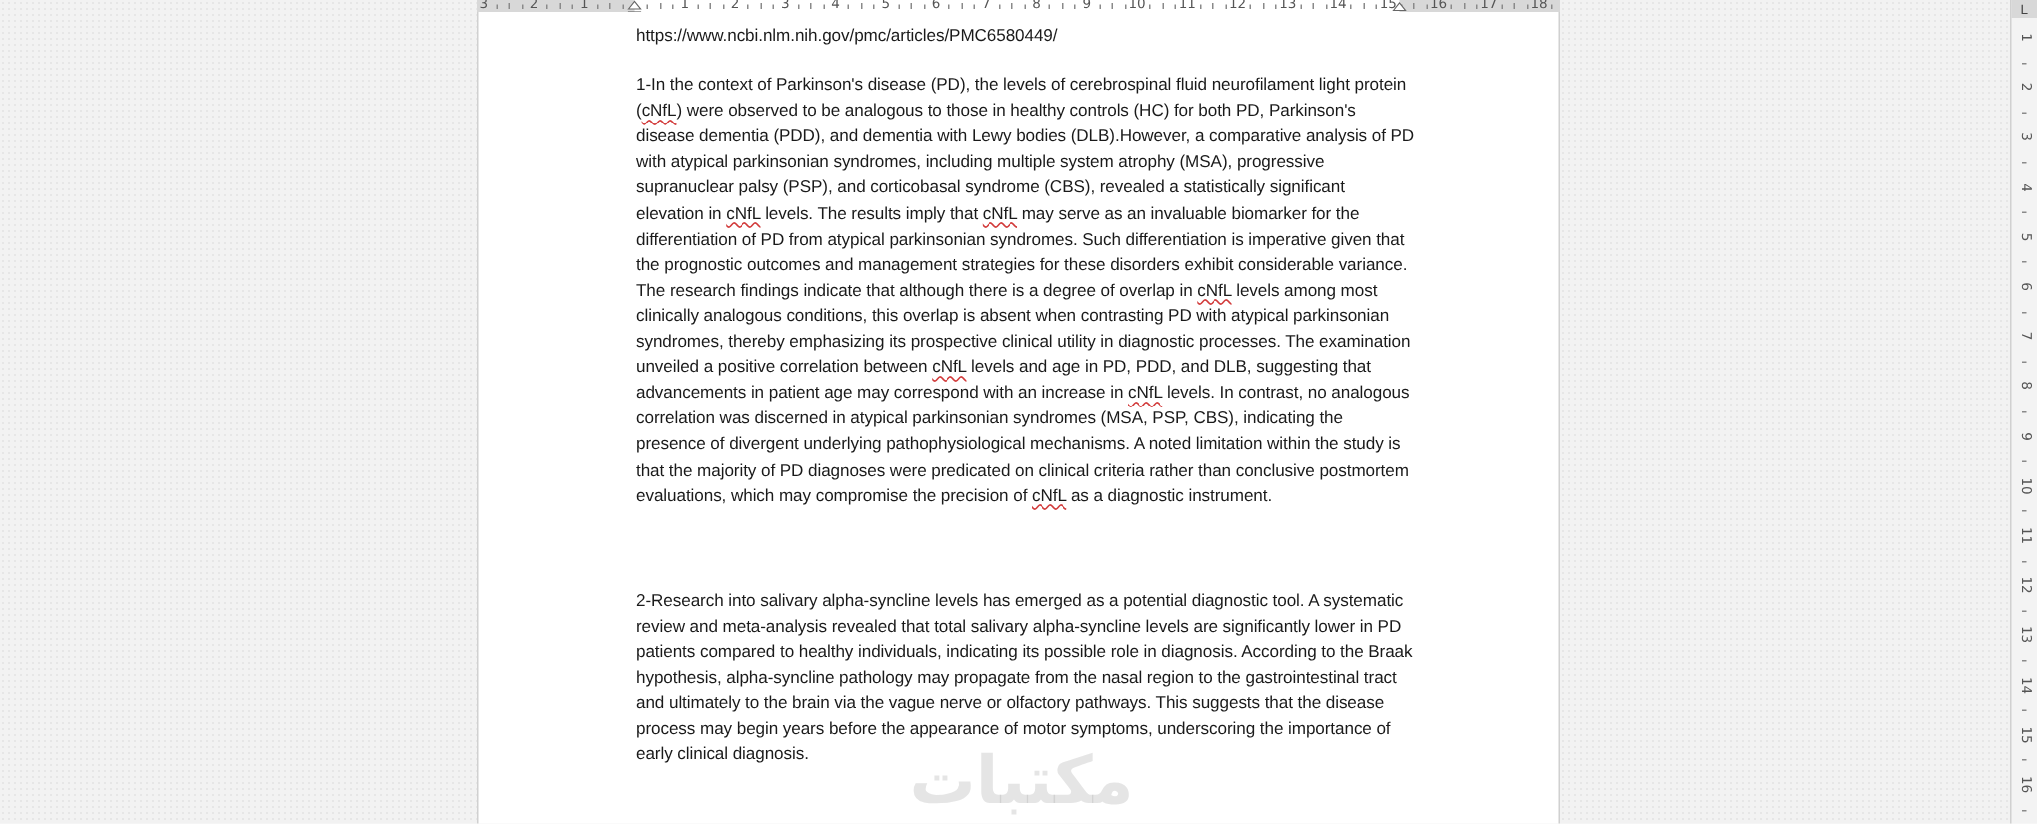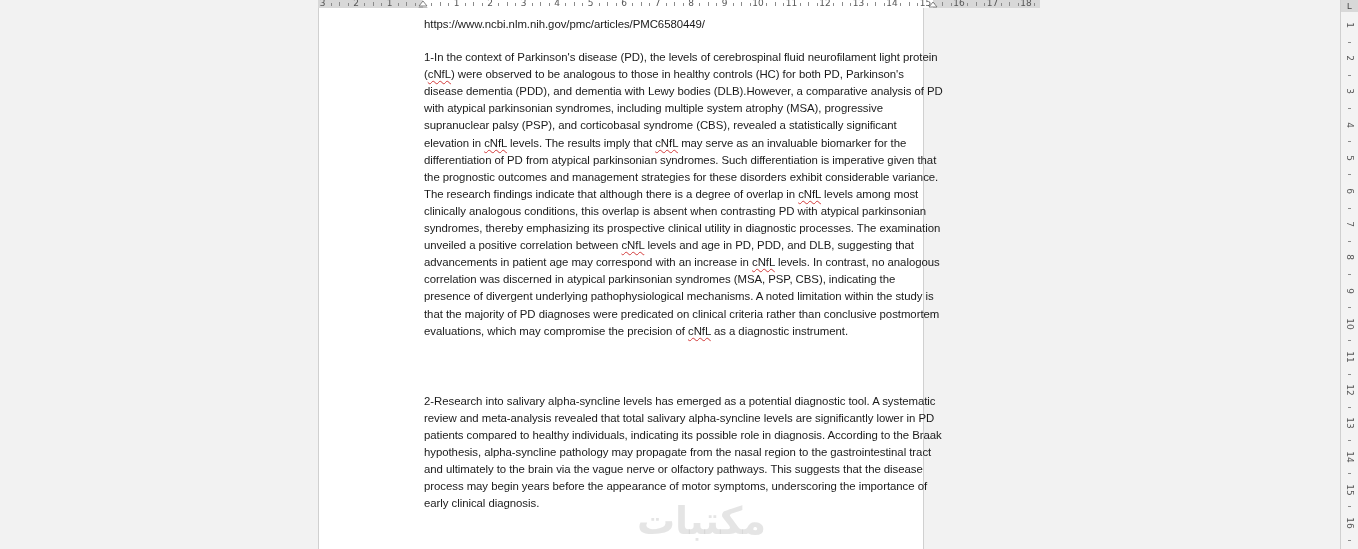--- a/index.html
+++ b/index.html
@@ -22,39 +22,39 @@
     .h-ruler .margin-right { position: absolute; right: 0; top: 0; width: 107px; height: 8px; background: #d8d8d8; }
     .h-ruler .tick {
       position: absolute; top: -2px; font-size: 9px; color: #555; font-family: "DejaVu Sans", sans-serif;
       line-height: 10px; transform: translateX(-50%);
     }
     .h-ruler .minor { position: absolute; top: 3px; width: 1px; height: 3px; background: #8a8a8a; }
     .indent-marker {
       position: absolute; top: 0; width: 10px; height: 16px;
     }
     .page {
-      position: absolute; left: 318px; top: 8px; width: 606px; height: 541px;
+      position: absolute; left: 318px; top: 8px; width: 722px; height: 541px;
       background: #ffffff; border-left: 1px solid #d0d0d0; border-right: 1px solid #d0d0d0;
       box-sizing: border-box;
     }
     .content {
       position: absolute; left: 105px; top: 8px; width: 520px;
       font-family: "Liberation Sans", sans-serif; font-size: 11.4px; color: #1a1a1a;
       line-height: 17.1px; letter-spacing: -0.05px;
     }
     .para { margin: 16px 0 10px 0; }
     .url { margin: 0 0 10px 0; }
     .spacer { height: 27px; }
     .spell {
       text-decoration: underline wavy #d23b3b; text-decoration-thickness: 1px;
       text-underline-offset: 2px;
     }
     .watermark {
       position: absolute; left: 596px; top: 496px; width: 170px; height: 50px;
-      color: rgba(160,160,160,0.28); font-size: 38px; font-weight: bold; text-align: right;
+      color: rgba(160,160,160,0.28); font-size: 44px; font-weight: bold; text-align: center;
       font-family: "DejaVu Sans", sans-serif; pointer-events: none; line-height: 50px;
     }
     .v-ruler {
       position: absolute; left: 1340px; top: 0; width: 18px; height: 549px; background: #f3f3f3;
       border-left: 1px solid #d0d0d0; box-sizing: border-box;
     }
     .v-ruler .corner {
       position: absolute; left: 0; top: 0; width: 17px; height: 12px; background: #d8d8d8;
       font-size: 9px; color: #444; text-align: center; line-height: 12px;
     }

